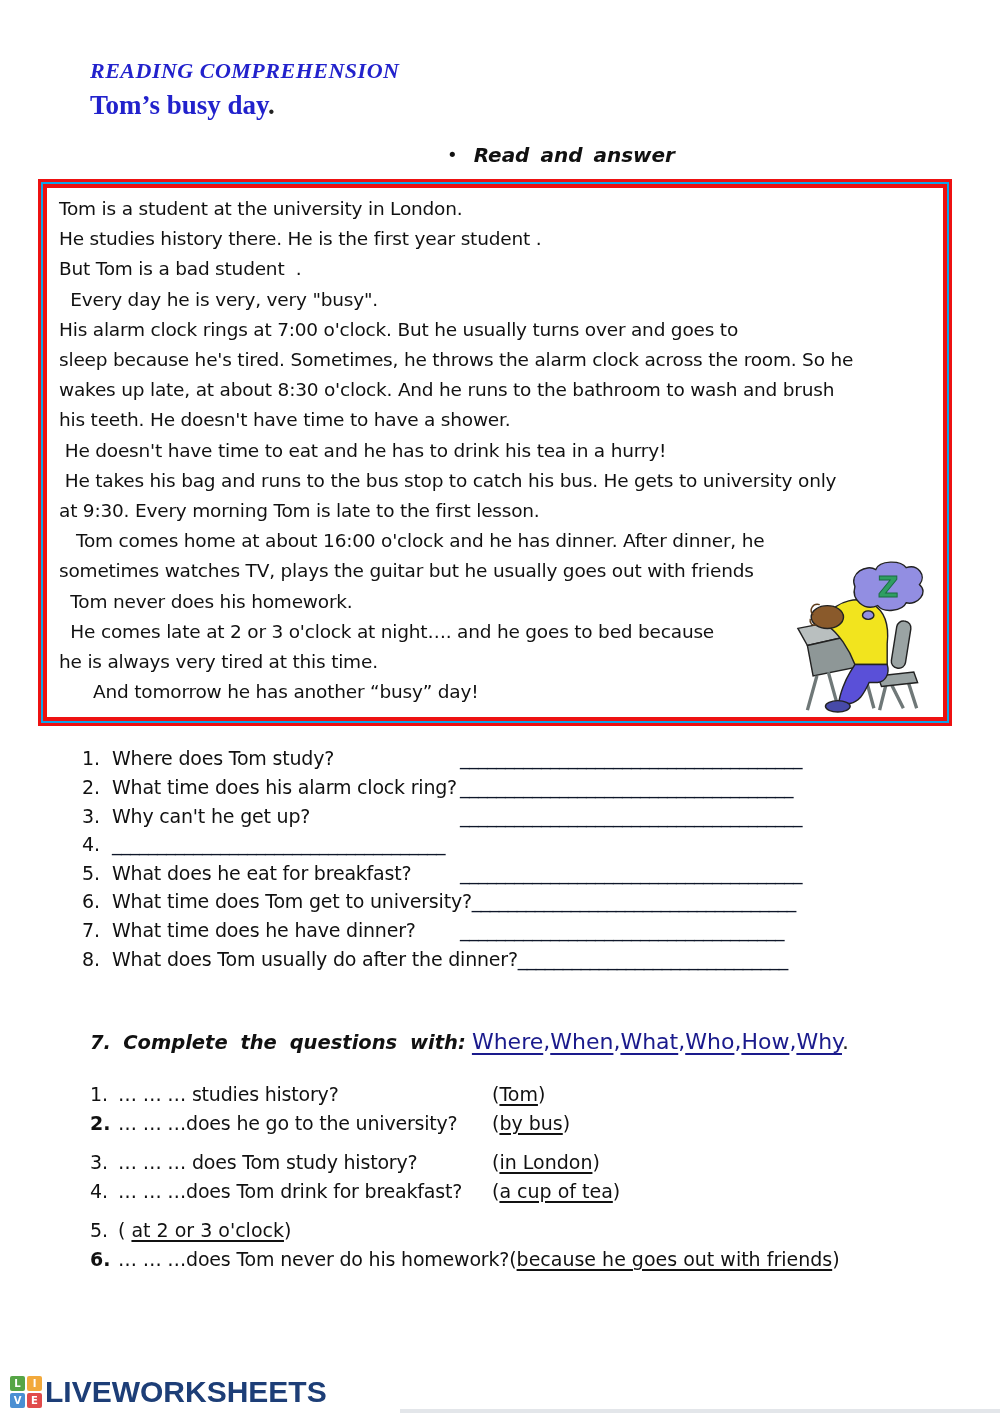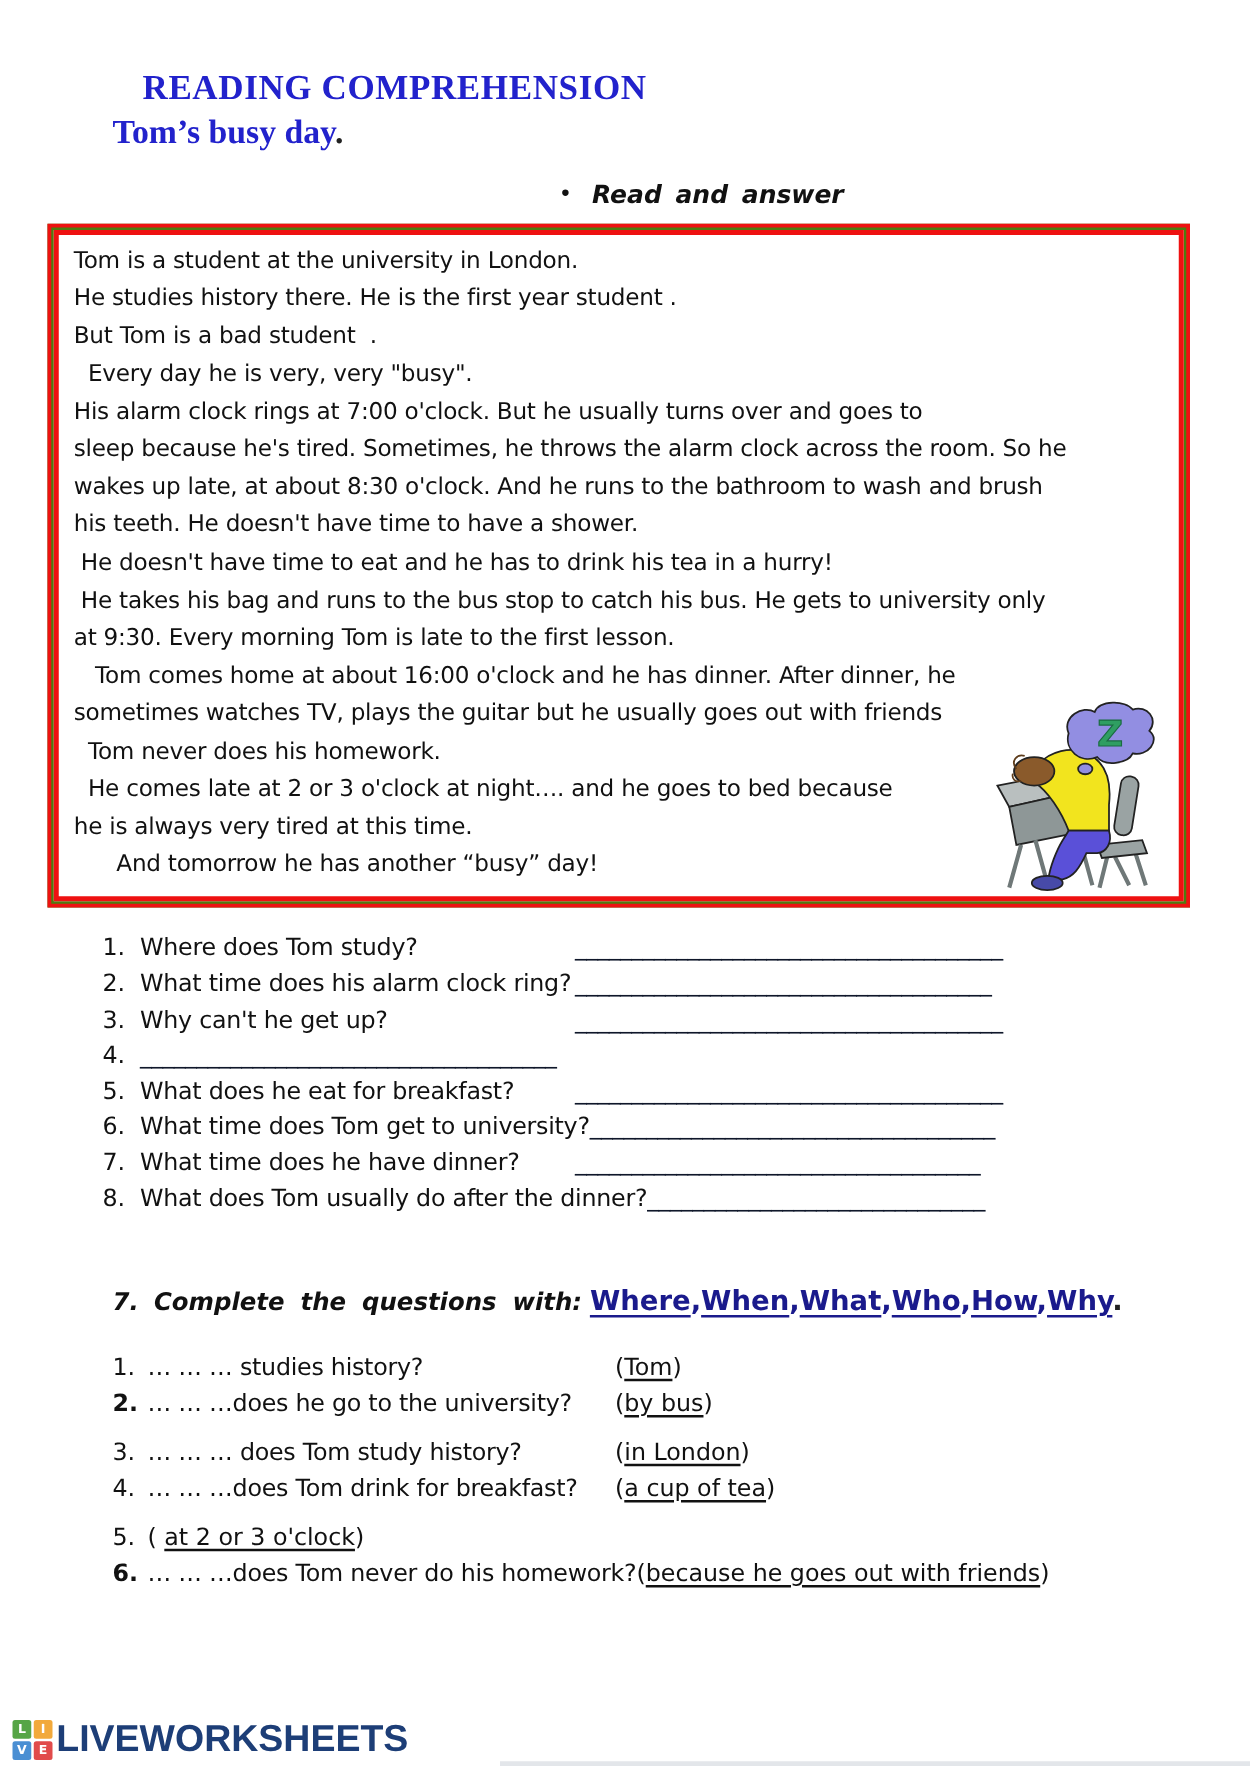--- a/index.html
+++ b/index.html
@@ -7,42 +7,42 @@
   .page {
     position:relative;
     width:1000px; height:1413px;
     background:#ffffff;
     font-family:"DejaVu Sans", sans-serif;
     color:#111;
     overflow:hidden;
   }
   
   .title {
-    margin:55px 0 0 114px;
+    margin:55px 0 0 90px;
     font-family:"Liberation Serif", serif;
-    font-weight:bold; font-size:28px; line-height:32px;
-    color:#2222cc; letter-spacing:.5px;
+    font-weight:bold; font-size:22px; line-height:32px;
+    color:#2222cc; letter-spacing:.5px;font-style:italic;
   }
   .subtitle {
     margin:3px 0 0 90px;
     font-family:"Liberation Serif", serif;
     font-weight:bold; font-size:27px; line-height:31px;
     color:#2222cc;
   }
   .subtitle .period-black { color:#222; }
   .bullet-line { margin:22px 0 0 122px; font-size:20px;text-align:center; }
   .bullet-line .dot { font-size:18px; margin-right:16px; vertical-align:1px; }
   .bullet-line .instr { font-weight:bold; font-style:italic; word-spacing:4px; }
   
   .redbox-outer {
     margin:12px 0 0 38px;
     width:914px;
     border:3px solid #ee1111;
     padding:2px;
-    background:#4d7c0f;
+    background:#0ea5e9;
   }
   .redbox-inner {
     position:relative;
     border:4px solid #ee1111;
     padding:6px 6px 10px 12px;
     background:#fff;
   }
   .pline {
     font-size:18.5px; line-height:30.2px;
     white-space:pre; letter-spacing:-0.2px;
@@ -51,21 +51,21 @@
   
   .questions { margin:18px 0 0 0; padding-left:82px; }
   .q-row { display:flex; align-items:baseline; font-size:19px; line-height:28.6px; white-space:nowrap; }
   .q-num { display:inline-block; width:30px; flex:0 0 30px; }
   .q-text { display:inline-block; min-width:348px; letter-spacing:-0.2px; }
   .q-blank { letter-spacing:-0.5px; color:#0f172a; }
   
   .ex-header { margin:56px 0 0 90px; font-size:19.5px; white-space:nowrap; }
   .ex-h-num { font-weight:bold; font-style:italic; margin-right:6px; }
   .ex-h-label { font-weight:bold; font-style:italic; word-spacing:6px; }
-  .ex-options { font-size:22px; font-weight:bold; color:#1a1a8c; }
+  .ex-options { font-size:22px; font-weight:normal; color:#1a1a8c; }
   .opt { text-decoration:underline; text-decoration-thickness:2px; text-underline-offset:4px; }
   .sep { color:#1a1a8c; }
   .term { color:#222; }
   .ex-list { margin:26px 0 0 0; padding-left:90px; }
   .ex-row { display:flex; align-items:baseline; font-size:19px; line-height:29px; white-space:nowrap; }
   .ex-row.gap { margin-top:10px; }
   .ex-num { display:inline-block; width:28px; flex:0 0 28px; }
   .ex-num.bold { font-weight:bold; }
   .ex-q { display:inline-block; min-width:374px; letter-spacing:-0.2px; }
   .ans { font-weight:normal; text-decoration:underline; text-decoration-thickness:2px; text-underline-offset:3px; }

